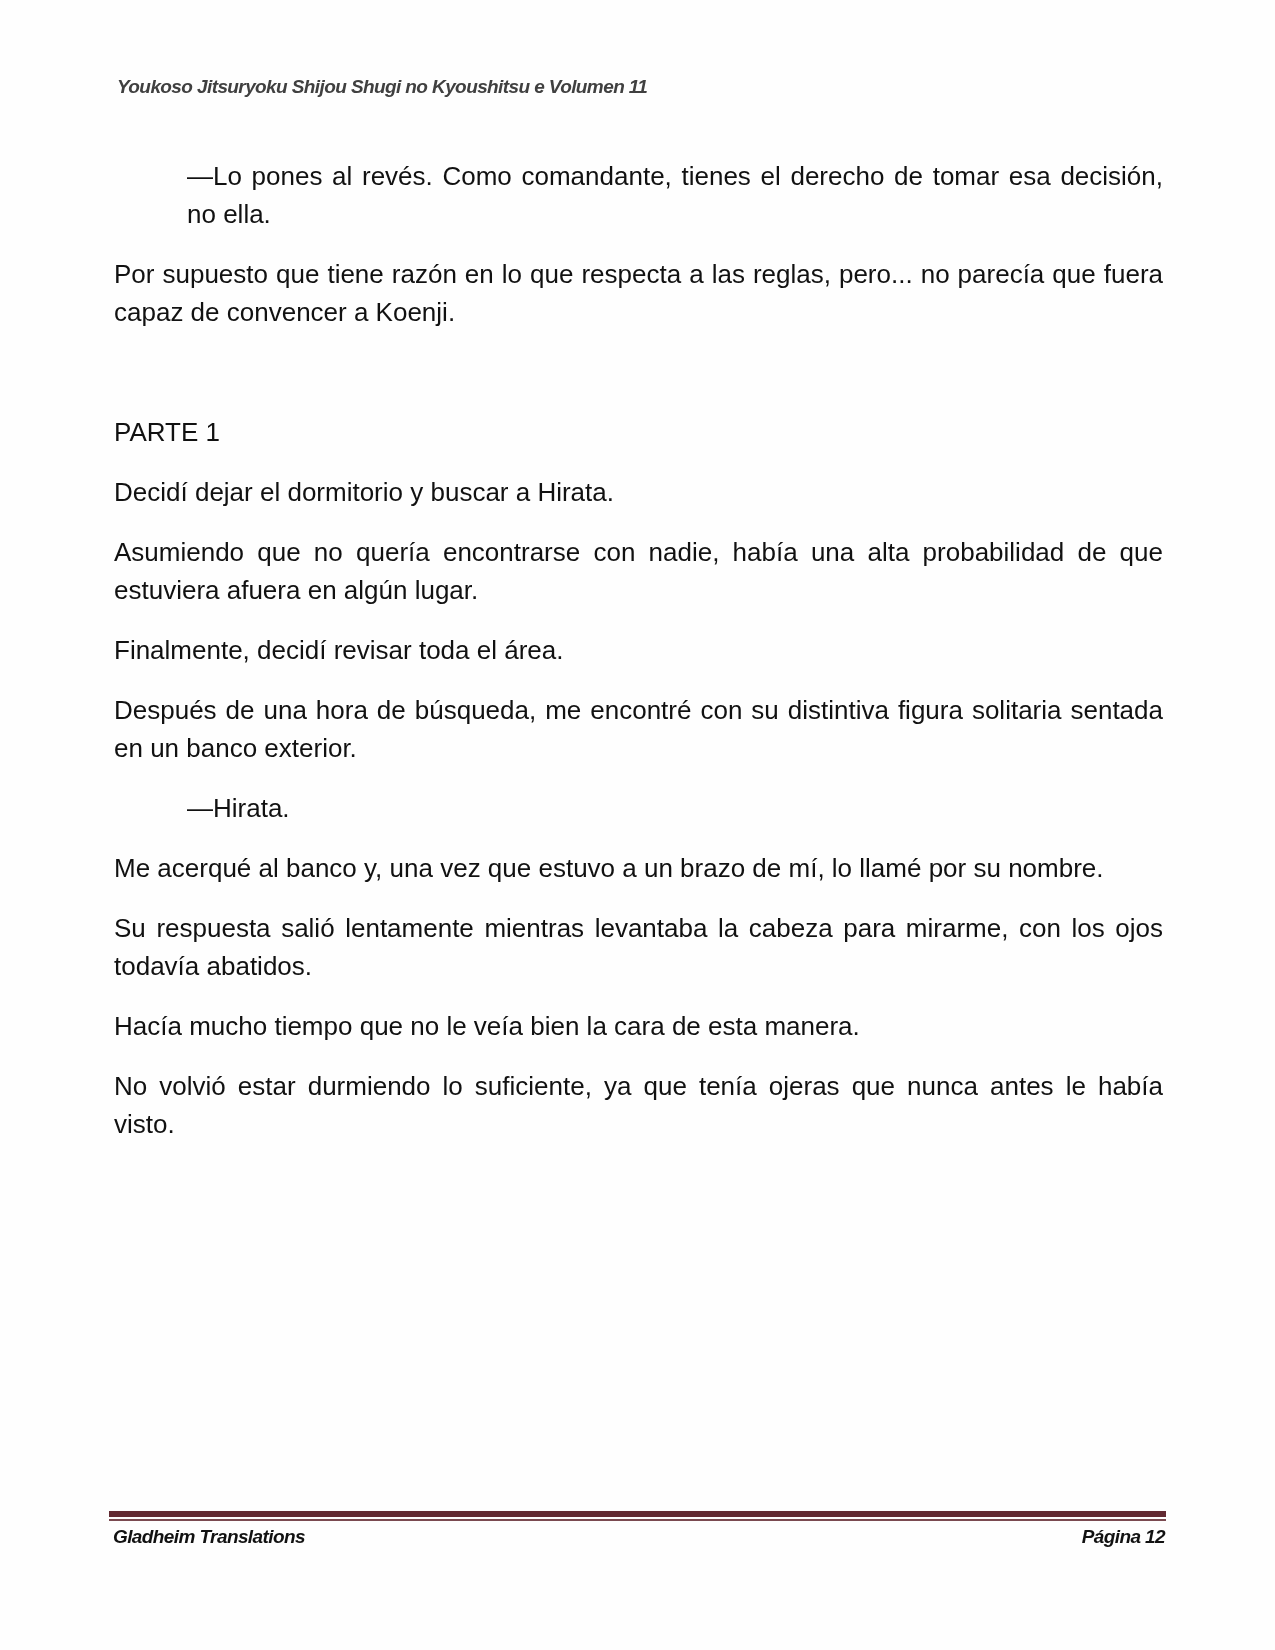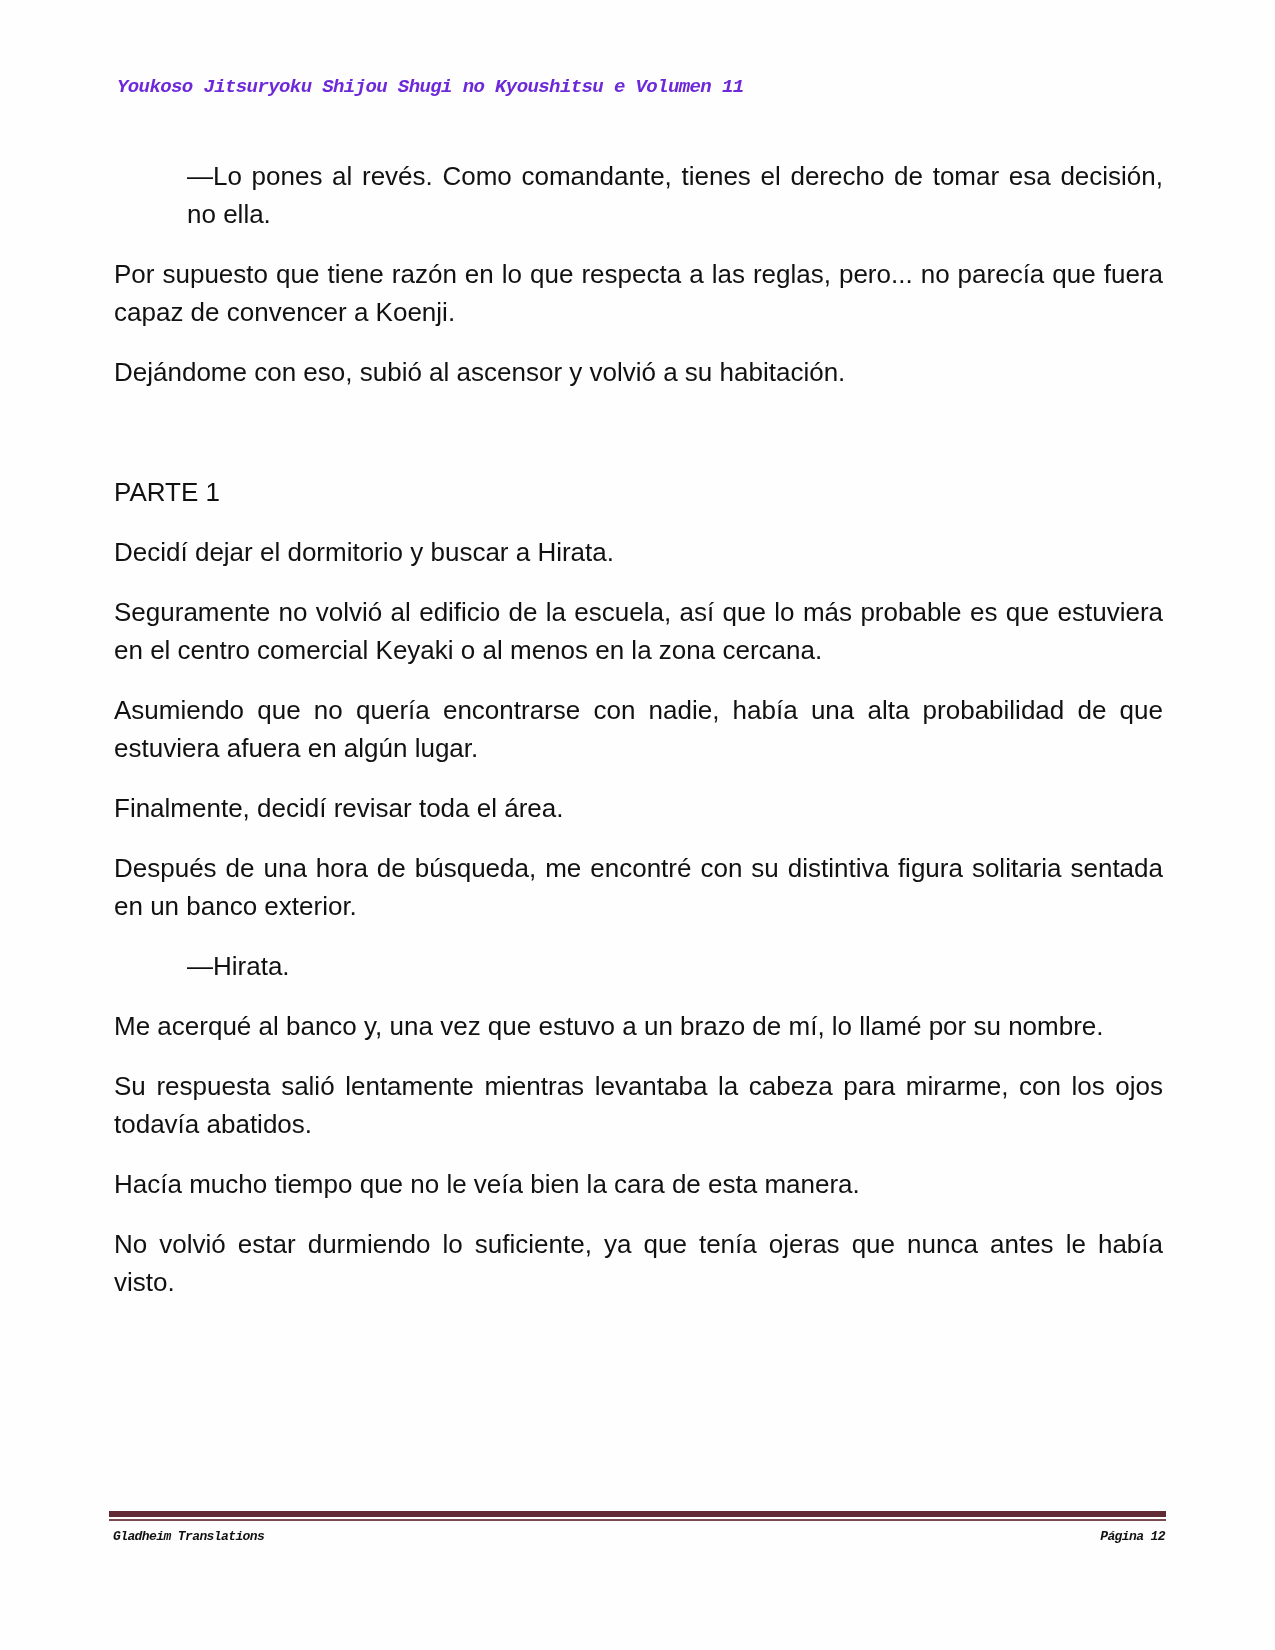--- a/index.html
+++ b/index.html
@@ -1,21 +1,21 @@
 <!DOCTYPE html>
 <html><head>
 <meta charset="utf-8">
 <style>
   html, body { margin: 0; padding: 0; background: #ffffff; }
   body { width: 1275px; height: 1650px; position: relative; overflow: hidden; }
   .page { position: absolute; left: 0; top: 0; width: 1275px; height: 1650px; background: #fefefe; }
   .running-header {
     position: absolute; left: 117px; top: 74px;
-    font-family: Liberation Mono, monospace; font-weight: bold; font-style: italic;
-    font-size: 19px; letter-spacing: -0.6px; color: #6d28d9; white-space: nowrap;
+    font-family: Liberation Sans, sans-serif; font-weight: bold; font-style: italic;
+    font-size: 19px; letter-spacing: -0.6px; color: #404040; white-space: nowrap;
     line-height: 26px;
   }
   .body-text {
     position: absolute; left: 114px; top: 149px; width: 1049px;
     font-family: "Liberation Sans", sans-serif; font-size: 26px; line-height: 38px;
     color: #111;
   }
   .body-text p { margin: 8px 0 22px 0; text-align: justify; }
   .body-text p.dialogue { padding-left: 73px; }
   .body-text p.blank { height: 38px; }
@@ -26,40 +26,38 @@
   .footer-rule-thick {
     position: absolute; left: 109px; top: 1511px; width: 1057px; height: 6px;
     background: #622a32;
   }
   .footer-rule-thin {
     position: absolute; left: 109px; top: 1519px; width: 1057px; height: 2px;
     background: #7a4a50;
   }
   .footer-left, .footer-right {
     position: absolute; top: 1524px;
-    font-family: Liberation Mono, monospace; font-weight: bold; font-style: italic;
-    font-size: 13px; letter-spacing: -0.6px; color: #111; line-height: 26px; white-space: nowrap;
+    font-family: Liberation Sans, sans-serif; font-weight: bold; font-style: italic;
+    font-size: 19px; letter-spacing: -0.6px; color: #111; line-height: 26px; white-space: nowrap;
   }
   .footer-left { left: 113px; }
   .footer-right { right: 110px; }
 </style>
 </head>
 <body>
 
 <div class="page">
   <div class="running-header">Youkoso Jitsuryoku Shijou Shugi no Kyoushitsu e Volumen 11</div>
 
   <div class="body-text">
     <p class="dialogue">—Lo pones al revés. Como comandante, tienes el derecho de tomar esa decisión, no ella.</p>
     <p class="narration">Por supuesto que tiene razón en lo que respecta a las reglas, pero... no parecía que fuera capaz de convencer a Koenji.</p>
-    <p class="narration">Dejándome con eso, subió al ascensor y volvió a su habitación.</p>
     <p class="blank"></p>
     <h2>PARTE 1</h2>
     <p class="narration">Decidí dejar el dormitorio y buscar a Hirata.</p>
-    <p class="narration">Seguramente no volvió al edificio de la escuela, así que lo más probable es que estuviera en el centro comercial Keyaki o al menos en la zona cercana.</p>
     <p class="narration">Asumiendo que no quería encontrarse con nadie, había una alta probabilidad de que estuviera afuera en algún lugar.</p>
     <p class="narration">Finalmente, decidí revisar toda el área.</p>
     <p class="narration">Después de una hora de búsqueda, me encontré con su distintiva figura solitaria sentada en un banco exterior.</p>
     <p class="dialogue">—Hirata.</p>
     <p class="narration">Me acerqué al banco y, una vez que estuvo a un brazo de mí, lo llamé por su nombre.</p>
     <p class="narration">Su respuesta salió lentamente mientras levantaba la cabeza para mirarme, con los ojos todavía abatidos.</p>
     <p class="narration">Hacía mucho tiempo que no le veía bien la cara de esta manera.</p>
     <p class="narration">No volvió estar durmiendo lo suficiente, ya que tenía ojeras que nunca antes le había visto.</p>
   </div>
 

